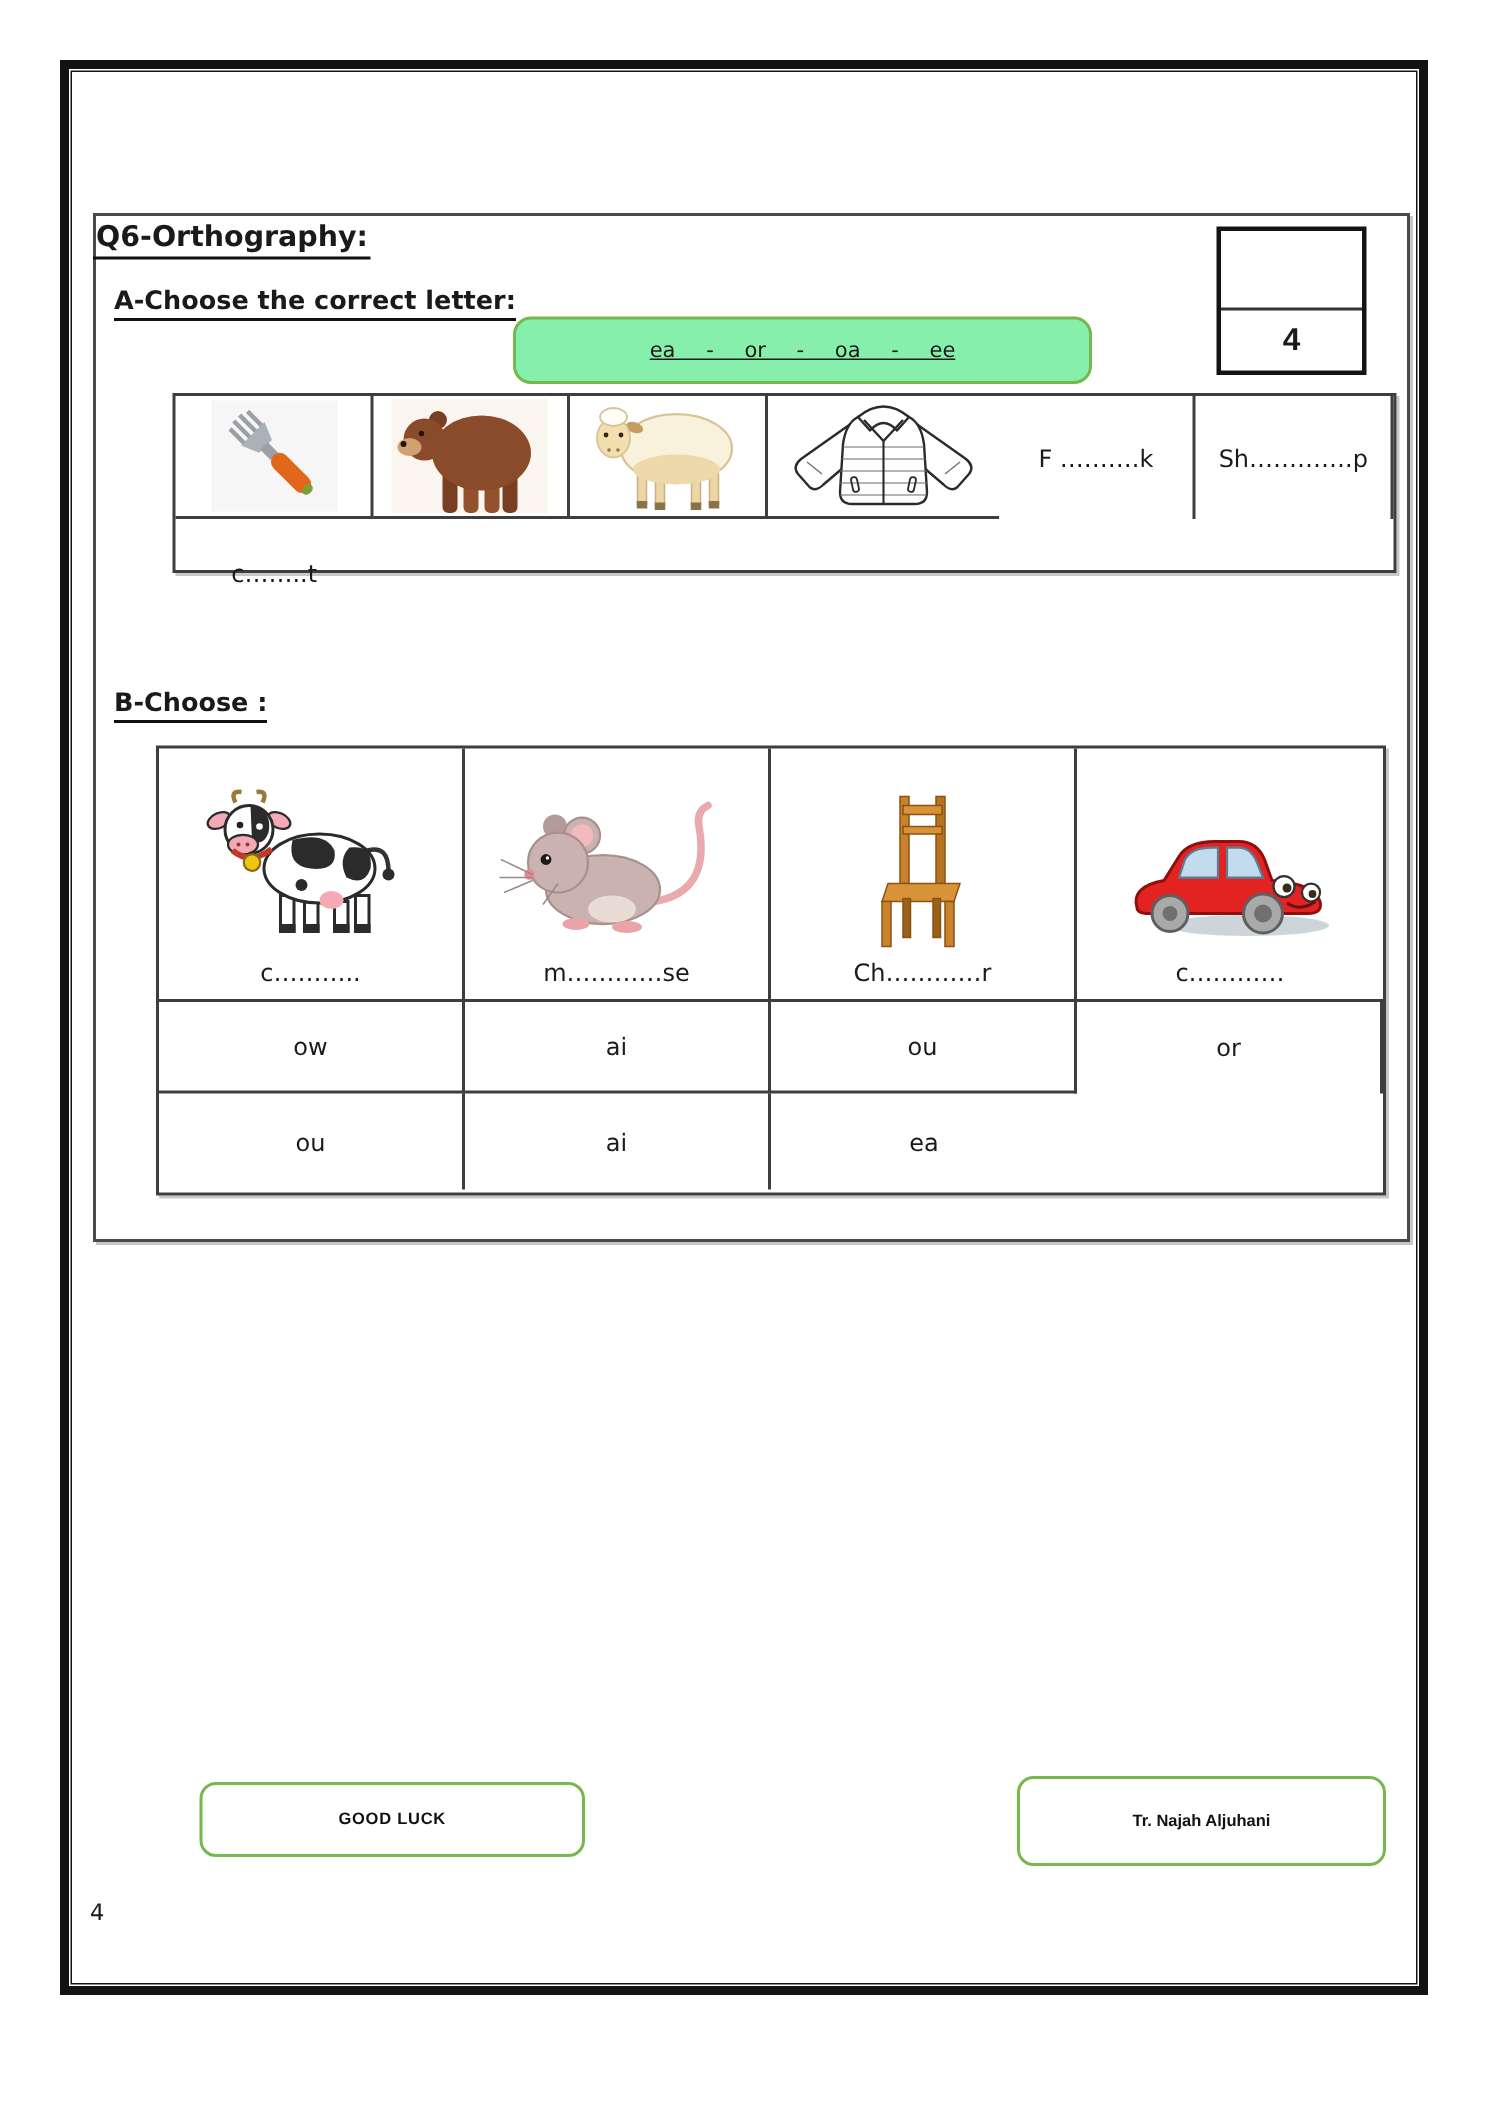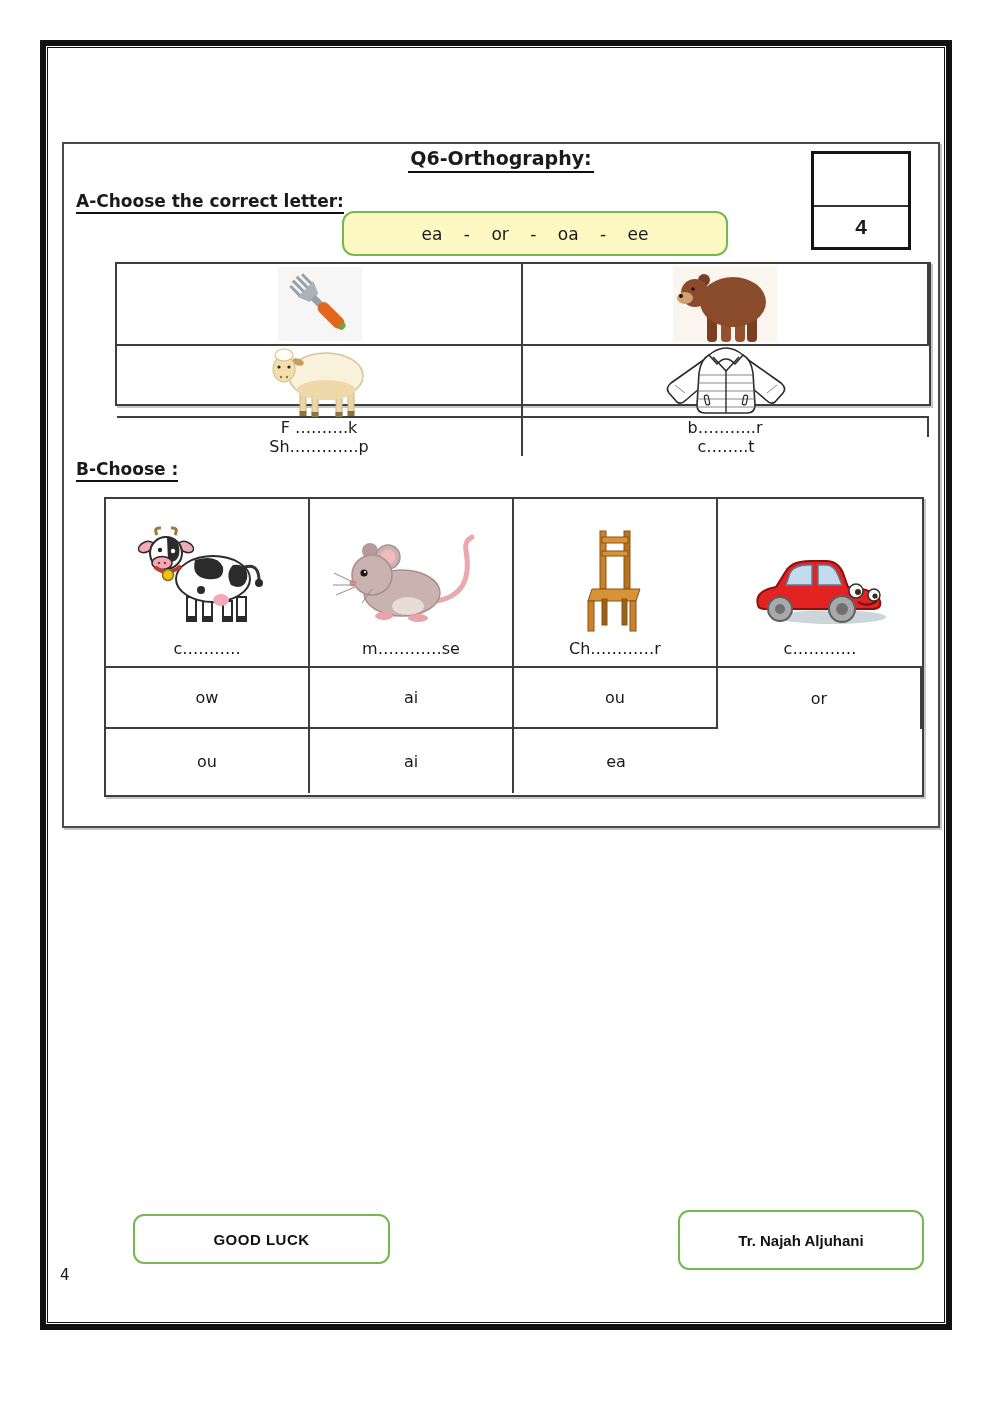--- a/index.html
+++ b/index.html
@@ -8,58 +8,58 @@
   .page { position: relative; width: 992px; height: 1402px; background: #ffffff; overflow: hidden; }
 
   
   .frame { position: absolute; left: 40px; top: 40px; width: 912px; height: 1290px; border: 6px solid #121212; }
   .frame-inner { position: absolute; inset: 1px; border: 1px solid #121212; }
 
   
   .content-box { position: absolute; left: 62px; top: 142px; width: 878px; height: 686px;
                  border: 2px solid #4a4a4a; background: #ffffff; box-shadow: 2px 2px 0 rgba(130,130,130,.45); }
 
-  .title { position: absolute; left: 62px; top: 147px; width: 878px; text-align: center;
+  .title { position: absolute; left: 62px; top: 147px; width: 878px; text-align: left;
            font-size: 19px; font-weight: bold; }
   .title span { border-bottom: 2px solid #111; padding: 0 2px 2px 2px; }
 
   .score-box { position: absolute; left: 811px; top: 151px; width: 100px; height: 99px;
                border: 3px solid #141414; background: #fff; display: flex; flex-direction: column; }
   .score-top { height: 53px; border-bottom: 2px solid #333; }
   .score-bottom { flex: 1; display: flex; align-items: center; justify-content: center;
                   font-size: 21px; font-weight: bold; font-family: "Liberation Sans", sans-serif; }
 
   .sec-label { position: absolute; font-size: 17px; font-weight: bold; }
   .sec-label span { border-bottom: 2px solid #111; padding-bottom: 1px; }
   .a-label { left: 76px; top: 191px; }
   .b-label { left: 76px; top: 459px; }
 
   .choices-box { position: absolute; left: 342px; top: 211px; width: 386px; height: 45px;
-                 border: 2.5px solid #76b84e; border-radius: 12px; background: #fef9c3;
+                 border: 2.5px solid #76b84e; border-radius: 12px; background: #86efac;
                  display: flex; align-items: center; justify-content: center;
-                 font-size: 17px; word-spacing: 16px; }
+                 font-size: 14px; word-spacing: 16px; text-decoration: underline; }
 
   
   .wtable { position: absolute; background: #fff; border: 2px solid #3e3e3e;
             display: grid; box-shadow: 2px 2px 0 rgba(130,130,130,.45); }
-  .table-a { left: 115px; top: 262px; width: 816px; height: 144px;
-             grid-template-columns: repeat(2, 1fr); grid-template-rows: 82px 72px; }
+  .table-a { left: 115px; top: 262px; width: 816px; height: 120px;
+             grid-template-columns: repeat(6, 1fr); grid-template-rows: 82px 72px; }
   .table-b { left: 104px; top: 497px; width: 820px; height: 300px;
              grid-template-columns: repeat(4, 1fr); grid-template-rows: 169px 61px 64px; }
   .cell { border-right: 2px solid #3e3e3e; border-bottom: 2px solid #3e3e3e;
           display: flex; align-items: center; justify-content: center; font-size: 16px; }
   .cell.last-col { border-right: none; }
   .cell.last-row { border-bottom: none; }
   .cell.img { padding: 2px; }
   .cell.pic-word { flex-direction: column; justify-content: flex-end; padding-bottom: 8px; gap: 6px; }
 
   
   .green-pill { position: absolute; border: 2.5px solid #76b84e; border-radius: 11px; background: #fff;
                 display: flex; align-items: center; justify-content: center;
-                font-family: "Liberation Sans", sans-serif; font-weight: bold; font-size: 15px; color: #111; margin-top: 26px; }
+                font-family: "Liberation Sans", sans-serif; font-weight: bold; font-size: 11px; color: #111; }
   .goodluck-box { left: 133px; top: 1188px; width: 257px; height: 50px; letter-spacing: .5px; }
   .teacher-box { left: 678px; top: 1184px; width: 246px; height: 60px; }
 
   .page-number { position: absolute; left: 60px; top: 1266px; font-size: 15px; }
 
   svg { display: block; }
 </style>
 </head>
 <body>
 
@@ -160,21 +160,20 @@
           <line x1="46" y1="66" x2="104" y2="66"></line>
           <line x1="24" y1="44" x2="34" y2="52"></line>
             <line x1="126" y1="44" x2="116" y2="52"></line>
         </g>
         <line x1="75" y1="30" x2="75" y2="72" stroke="#2b2b2b" stroke-width="1.4"></line>
         <rect x="54" y="54" width="4" height="10" rx="2" fill="none" stroke="#2b2b2b" stroke-width="1.2" transform="rotate(-12 56 59)"></rect>
         <rect x="92" y="54" width="4" height="10" rx="2" fill="none" stroke="#2b2b2b" stroke-width="1.2" transform="rotate(12 94 59)"></rect>
       </svg>
     </div>
     <div class="cell last-row">F ……….k</div>
-    <div class="cell last-row">b………..r</div>
     <div class="cell last-row">Sh………….p</div>
     <div class="cell last-row last-col">c……..t</div>
   </div>
 
   <div class="sec-label b-label">
     <span>B-Choose :</span>
   </div>
 
   <div class="wtable table-b">
     <div class="cell pic-word">

